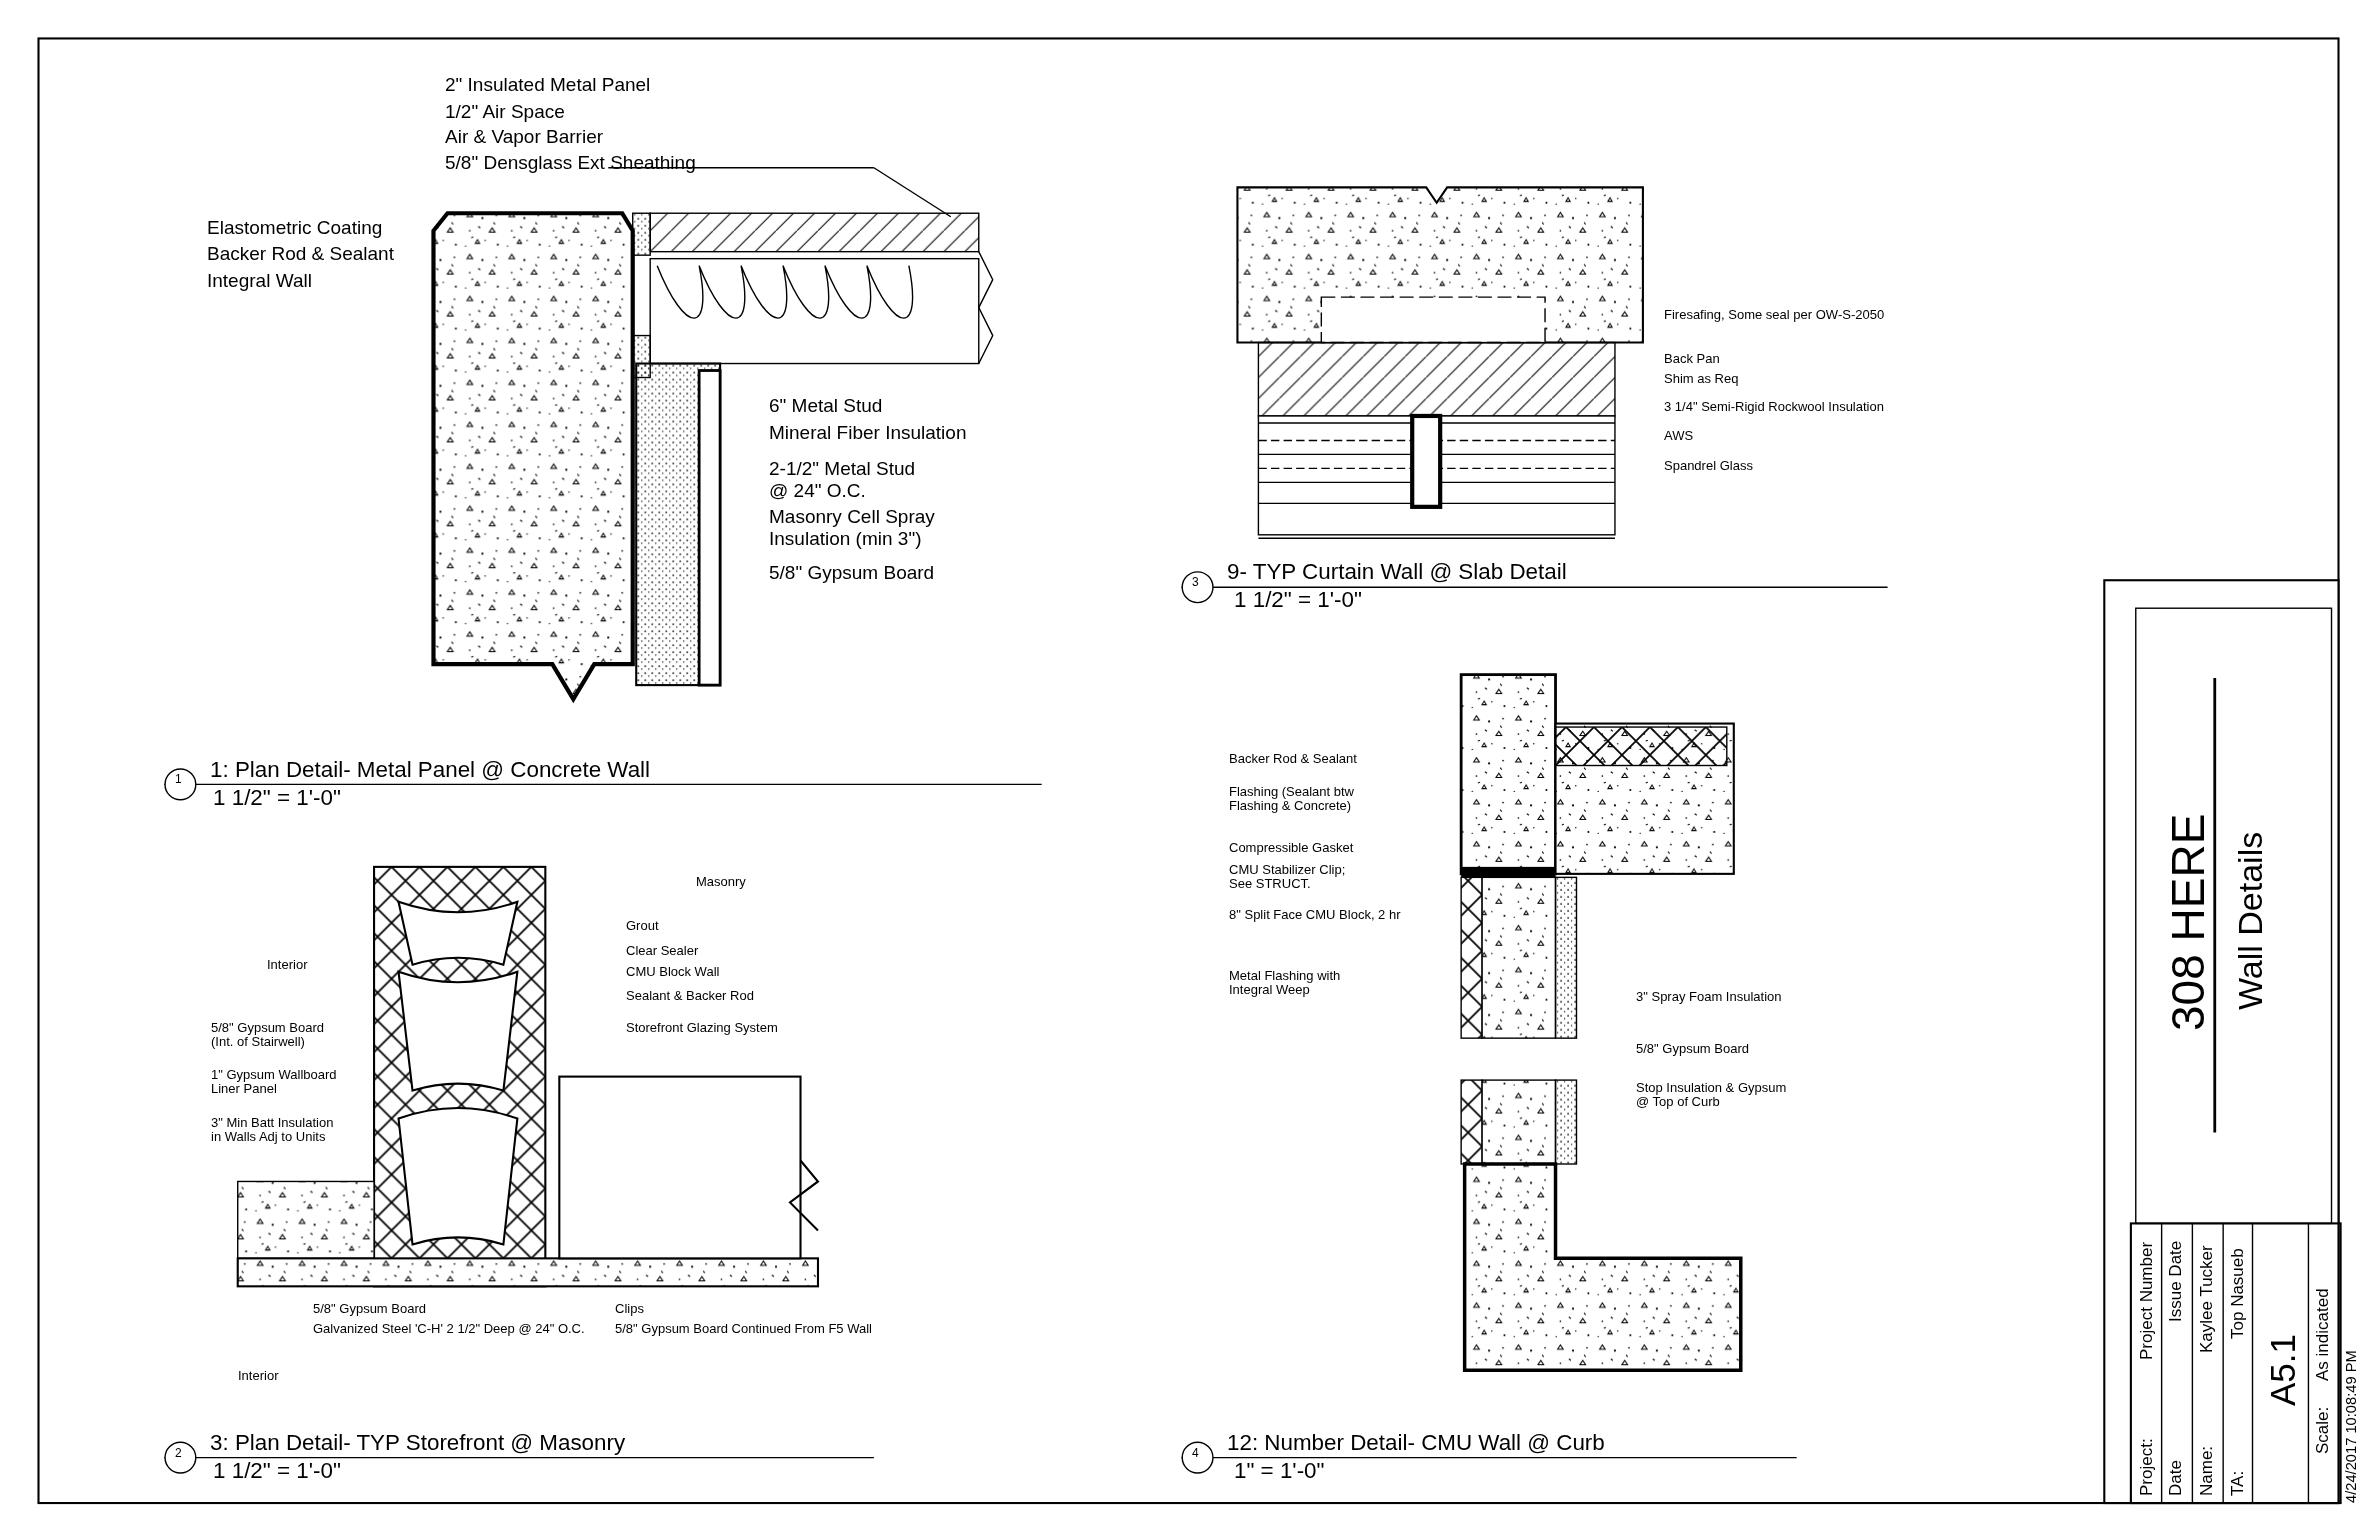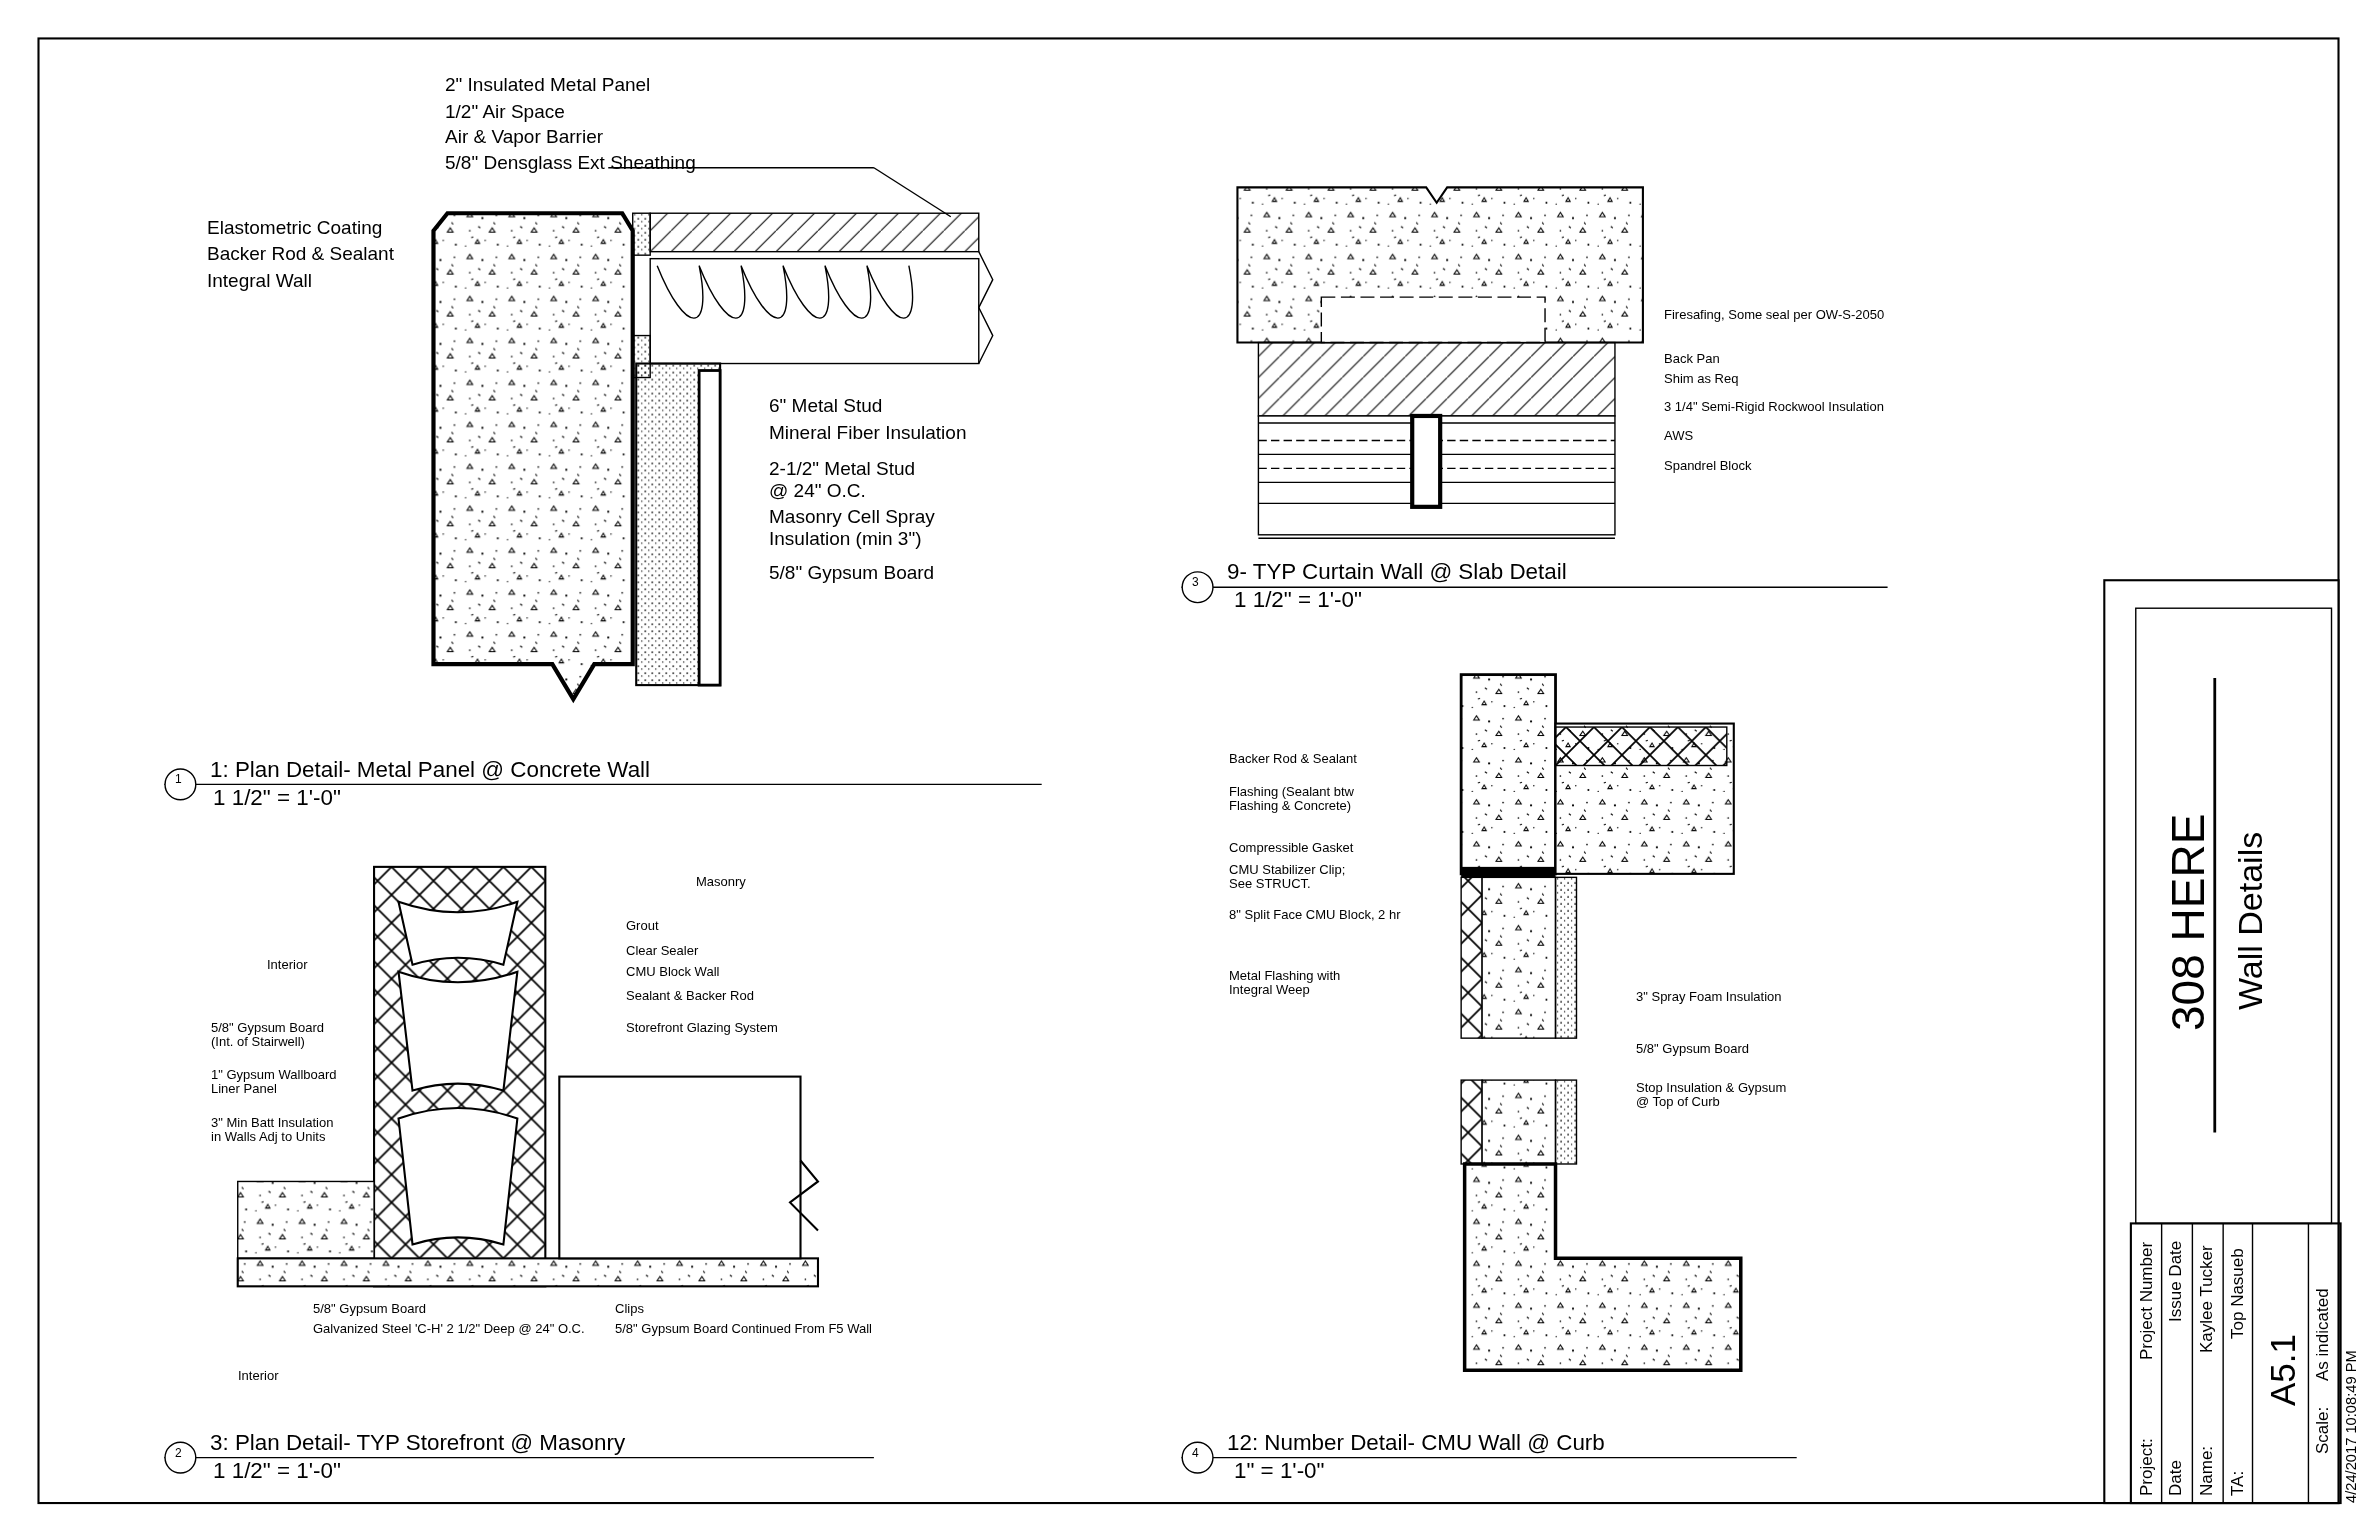--- a/index.html
+++ b/index.html
@@ -159,21 +159,21 @@
 <div class="lbl sm" style="left:238px;top:1369px">Interior</div>
 <div class="lbl" style="left:175px;top:1447px;font-size:12px">2</div>
 <div class="lbl" style="left:210px;top:1430px;font-size:22.4px">3: Plan Detail- TYP Storefront @ Masonry</div>
 <div class="lbl" style="left:213px;top:1458px;font-size:22.4px">1 1/2" = 1'-0"</div>
 
 <div class="lbl sm" style="left:1664px;top:308px">Firesafing, Some seal per OW-S-2050</div>
 <div class="lbl sm" style="left:1664px;top:352px">Back Pan</div>
 <div class="lbl sm" style="left:1664px;top:372px">Shim as Req</div>
 <div class="lbl sm" style="left:1664px;top:400px">3 1/4" Semi-Rigid Rockwool Insulation</div>
 <div class="lbl sm" style="left:1664px;top:429px">AWS</div>
-<div class="lbl sm" style="left:1664px;top:459px">Spandrel Block</div>
+<div class="lbl sm" style="left:1664px;top:459px">Spandrel Glass</div>
 <div class="lbl" style="left:1192px;top:576px;font-size:12px">3</div>
 <div class="lbl" style="left:1227px;top:559px;font-size:22.4px">9- TYP Curtain Wall @ Slab Detail</div>
 <div class="lbl" style="left:1234px;top:587px;font-size:22.4px">1 1/2" = 1'-0"</div>
 
 <div class="lbl sm" style="left:1229px;top:752px">Backer Rod &amp; Sealant</div>
 <div class="lbl sm" style="left:1229px;top:785px">Flashing (Sealant btw</div>
 <div class="lbl sm" style="left:1229px;top:799px">Flashing &amp; Concrete)</div>
 <div class="lbl sm" style="left:1229px;top:841px">Compressible Gasket</div>
 <div class="lbl sm" style="left:1229px;top:863px">CMU Stabilizer Clip;</div>
 <div class="lbl sm" style="left:1229px;top:877px">See STRUCT.</div>

